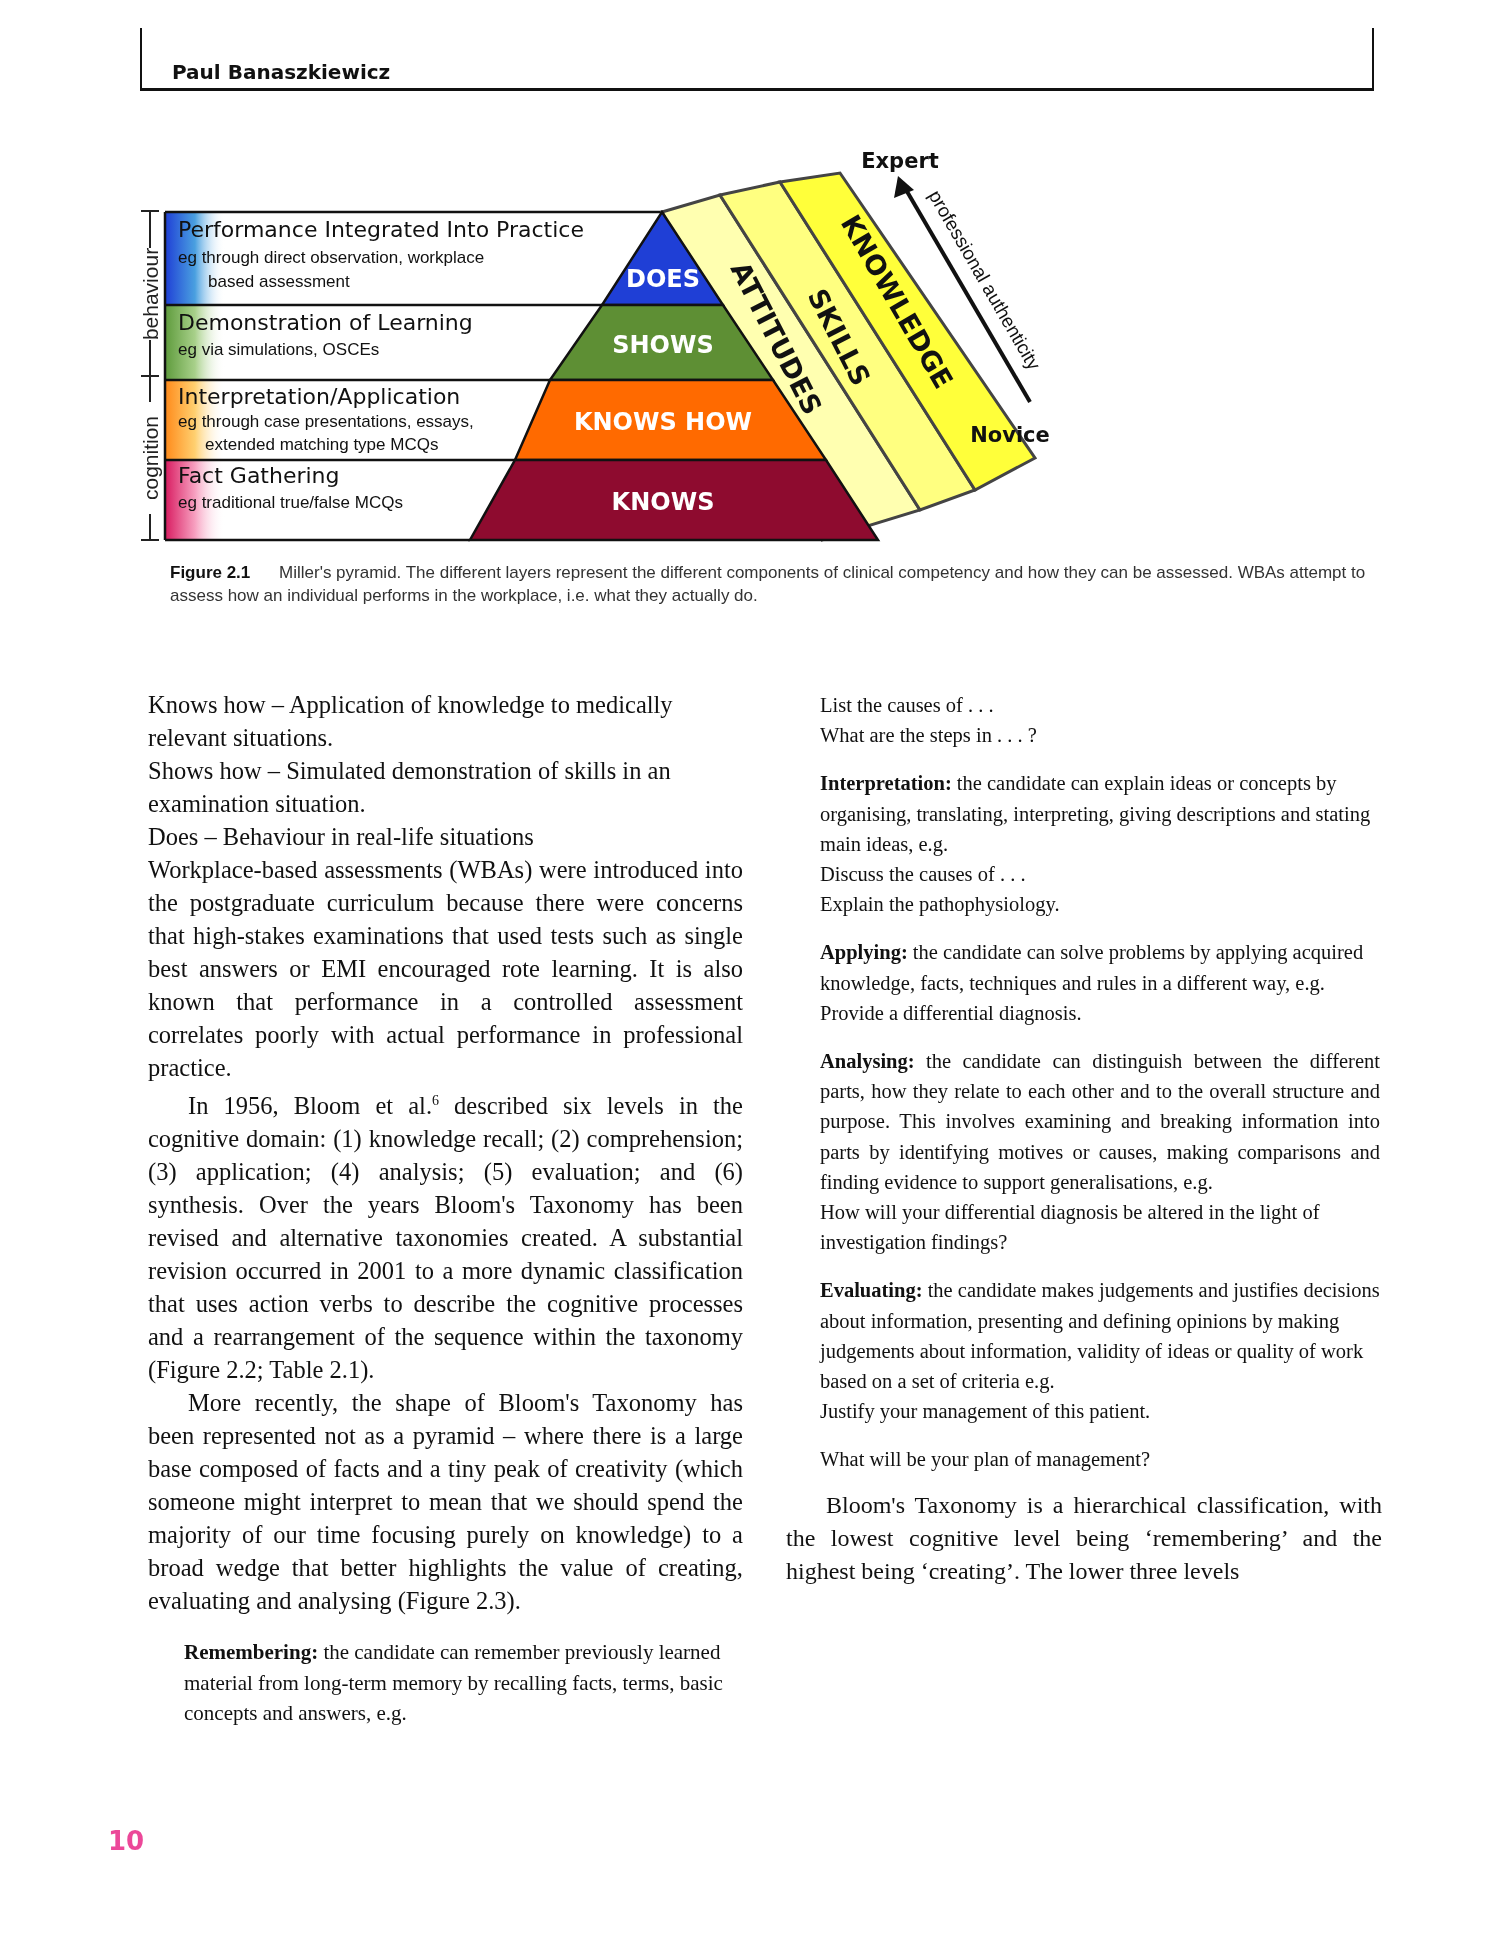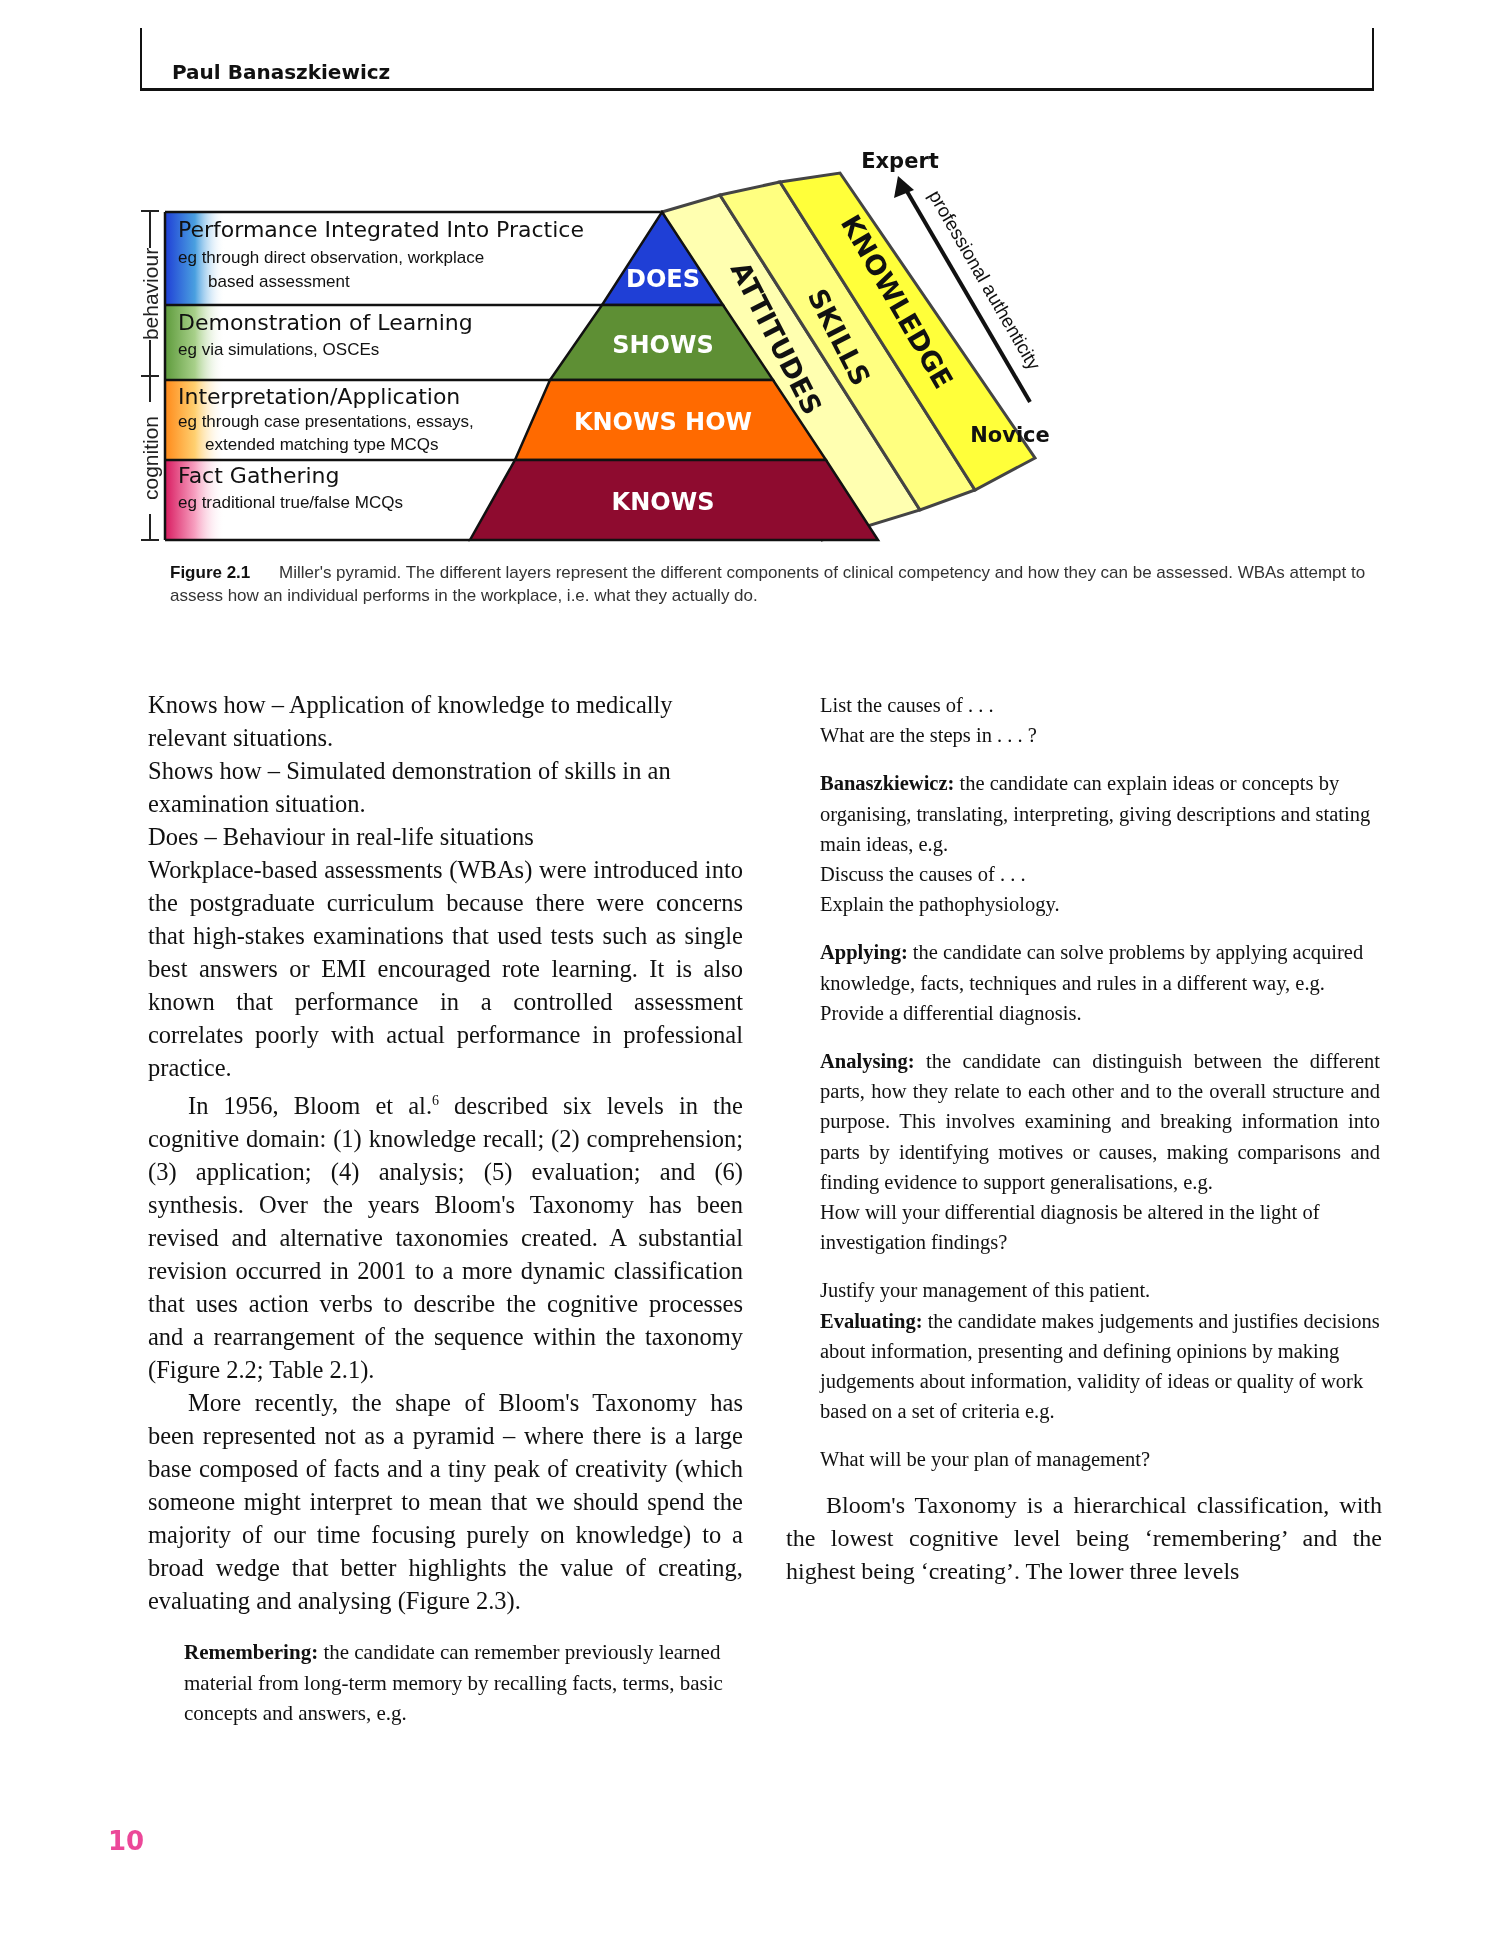--- a/index.html
+++ b/index.html
@@ -146,35 +146,35 @@
   <p class="justify para-indent"><span>In 1956, Bloom et al.</span><sup>6</sup><span> described six levels in the cognitive domain: (1) knowledge recall; (2) comprehension; (3) application; (4) analysis; (5) evaluation; and (6) synthesis. Over the years Bloom's Taxonomy has been revised and alternative taxonomies created. A substantial revision occurred in 2001 to a more dynamic classification that uses action verbs to describe the cognitive processes and a rearrangement of the sequence within the taxonomy (Figure 2.2; Table 2.1).</span></p>
   <p class="justify para-indent">More recently, the shape of Bloom's Taxonomy has been represented not as a pyramid – where there is a large base composed of facts and a tiny peak of creativity (which someone might interpret to mean that we should spend the majority of our time focusing purely on knowledge) to a broad wedge that better highlights the value of creating, evaluating and analysing (Figure 2.3).</p>
   <p class="bloom-list"><span class="term">Remembering:</span><span> the candidate can remember previously learned material from long-term memory by recalling facts, terms, basic concepts and answers, e.g.</span></p>
 </div>
 
 <div class="col col-right">
   <p>List the causes of . . .</p>
   <p>What are the steps in . . . ?</p>
   <div class="gap"></div>
 
-  <p><span class="term">Banaszkiewicz:</span><span> the candidate can explain ideas or concepts by organising, translating, interpreting, giving descriptions and stating main ideas, e.g.</span></p>
+  <p><span class="term">Interpretation:</span><span> the candidate can explain ideas or concepts by organising, translating, interpreting, giving descriptions and stating main ideas, e.g.</span></p>
   <p>Discuss the causes of . . .</p>
   <p>Explain the pathophysiology.</p>
   <div class="gap"></div>
 
   <p><span class="term">Applying:</span><span> the candidate can solve problems by applying acquired knowledge, facts, techniques and rules in a different way, e.g.</span></p>
   <p>Provide a differential diagnosis.</p>
   <div class="gap"></div>
 
   <p class="justify"><span class="term">Analysing:</span><span> the candidate can distinguish between the different parts, how they relate to each other and to the overall structure and purpose. This involves examining and breaking information into parts by identifying motives or causes, making comparisons and finding evidence to support generalisations, e.g.</span></p>
   <p>How will your differential diagnosis be altered in the light of investigation findings?</p>
   <div class="gap"></div>
 
+  <p><span class="term">Evaluating:</span><span> the candidate makes judgements and justifies decisions about information, presenting and defining opinions by making judgements about information, validity of ideas or quality of work based on a set of criteria e.g.</span></p>
   <p>Justify your management of this patient.</p>
-  <p><span class="term">Evaluating:</span><span> the candidate makes judgements and justifies decisions about information, presenting and defining opinions by making judgements about information, validity of ideas or quality of work based on a set of criteria e.g.</span></p>
   <div class="gap"></div>
 
   <p>What will be your plan of management?</p>
   <div class="gap" style="height:14px"></div>
 
   <p class="final-para">Bloom's Taxonomy is a hierarchical classification, with the lowest cognitive level being ‘remembering’ and the highest being ‘creating’. The lower three levels</p>
 </div>
 
 <div class="page-number">10</div>
 

